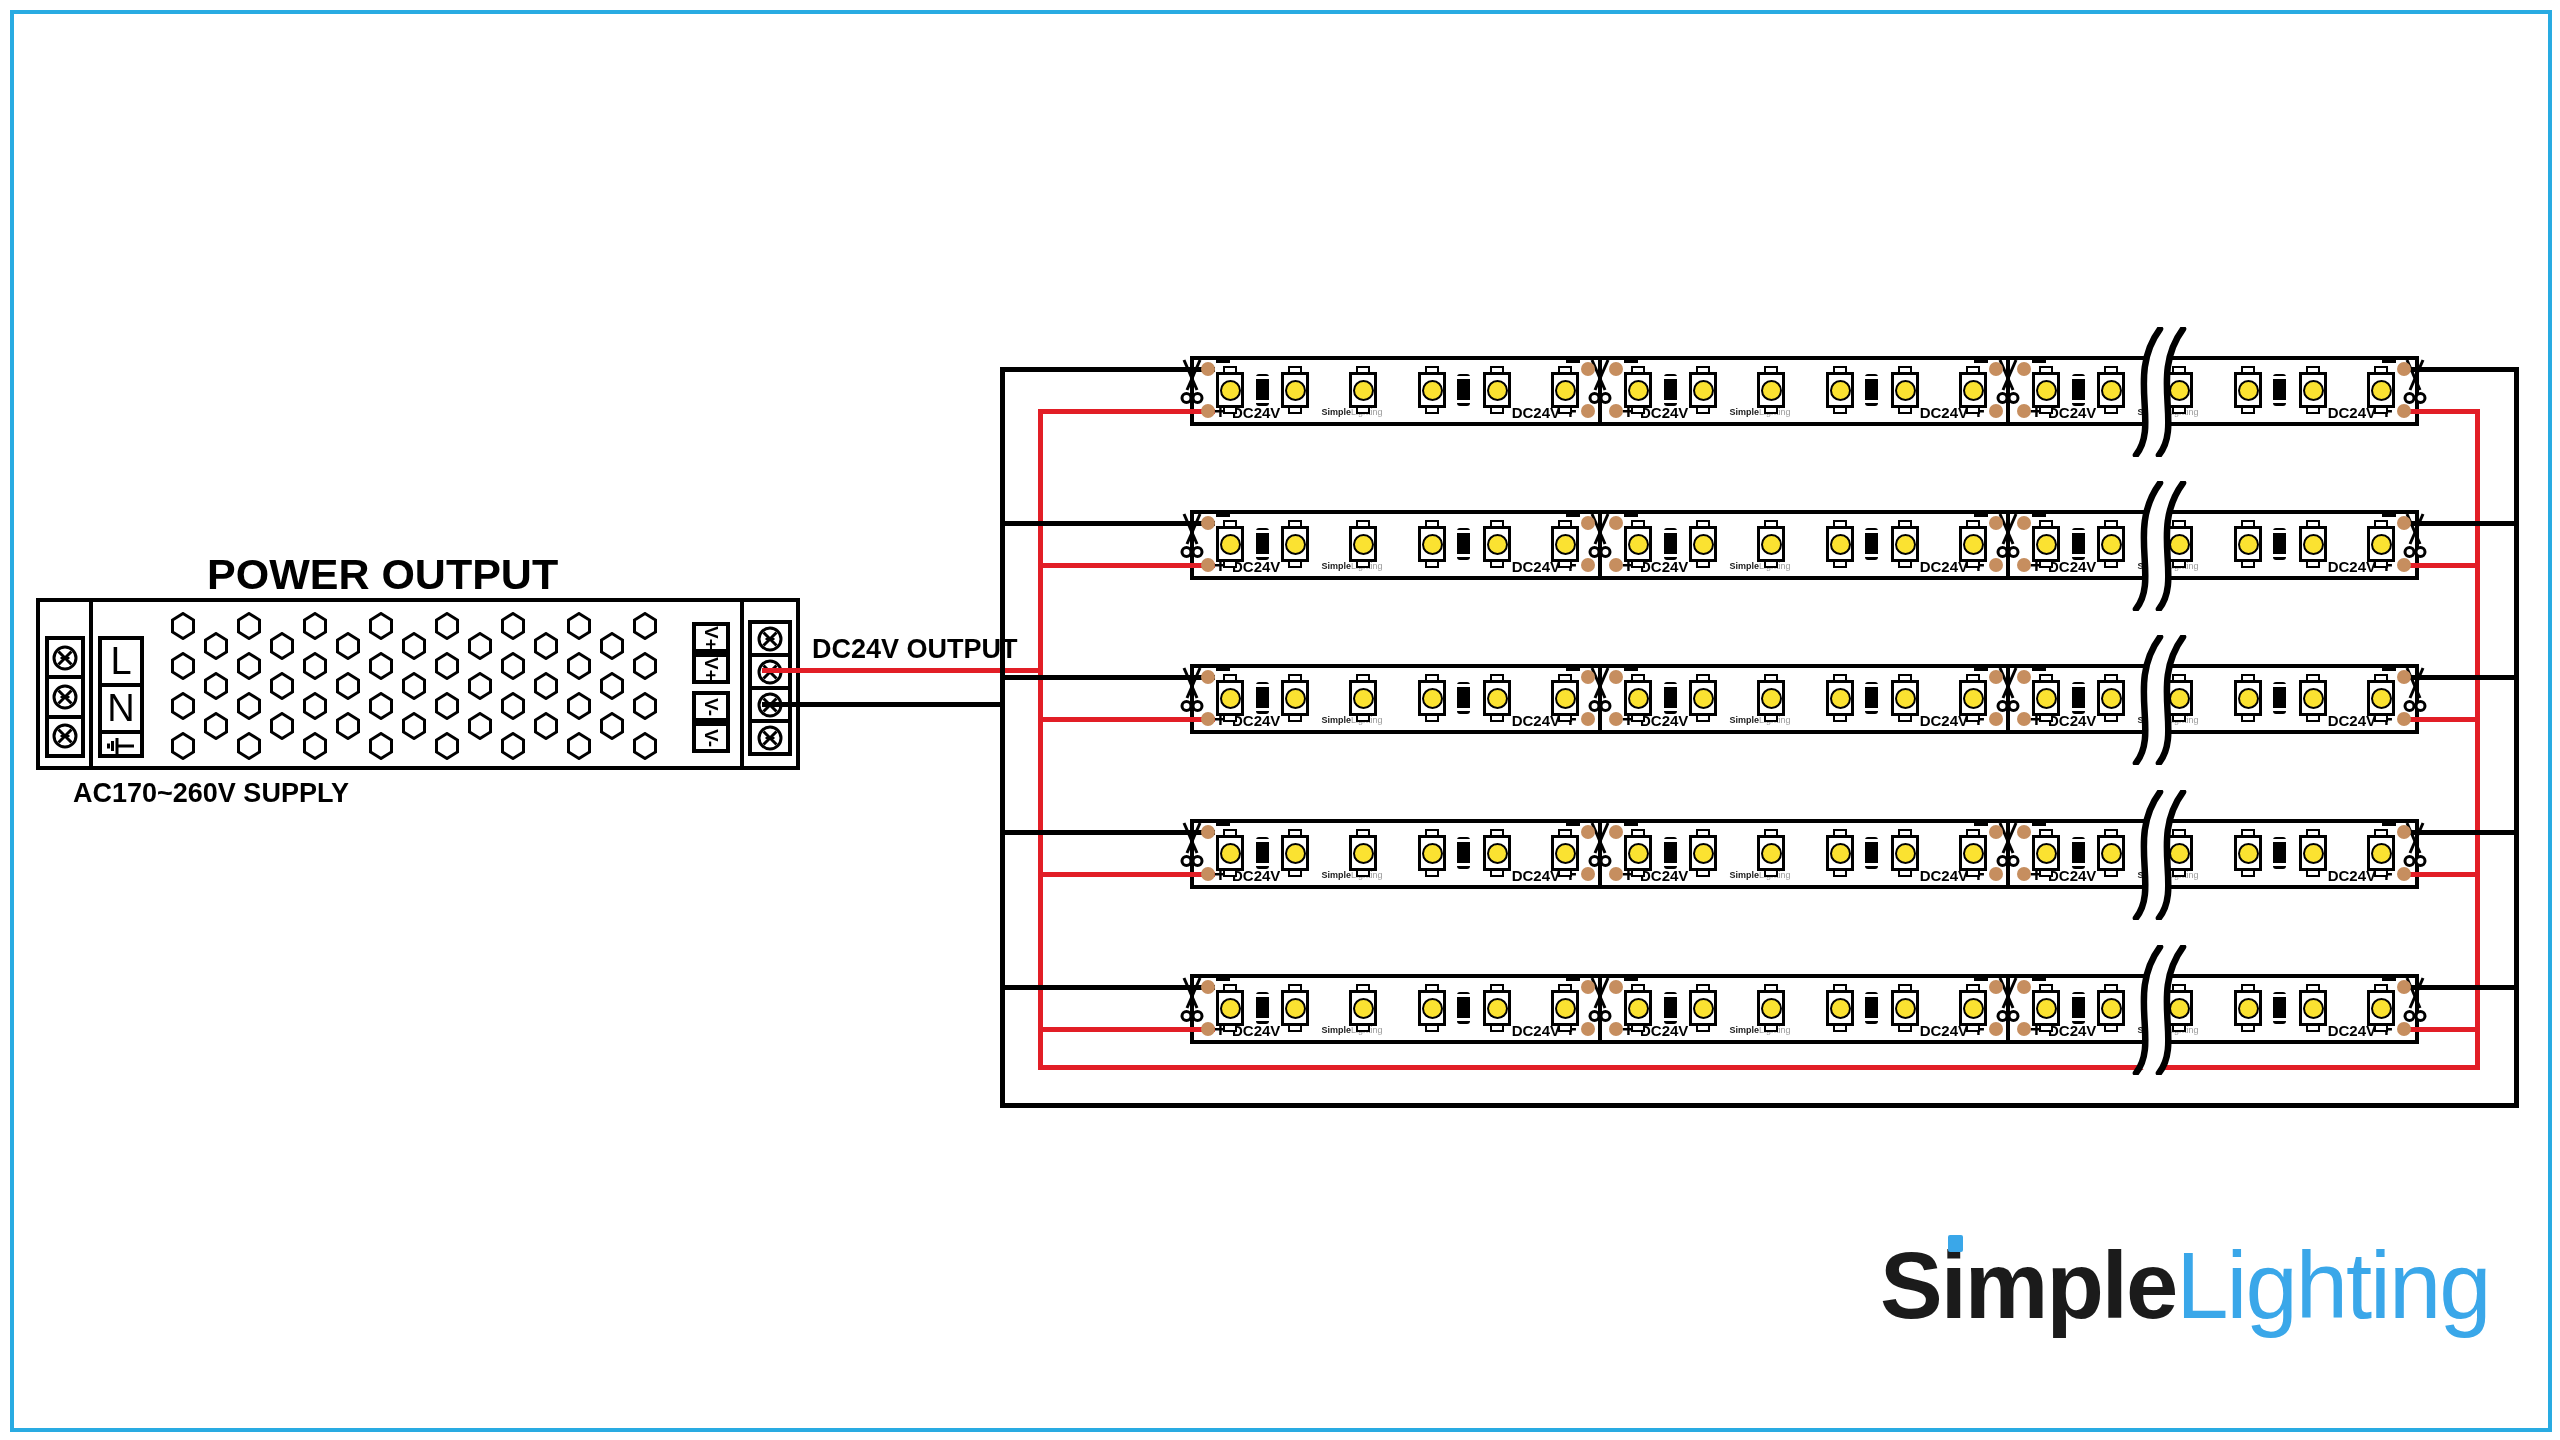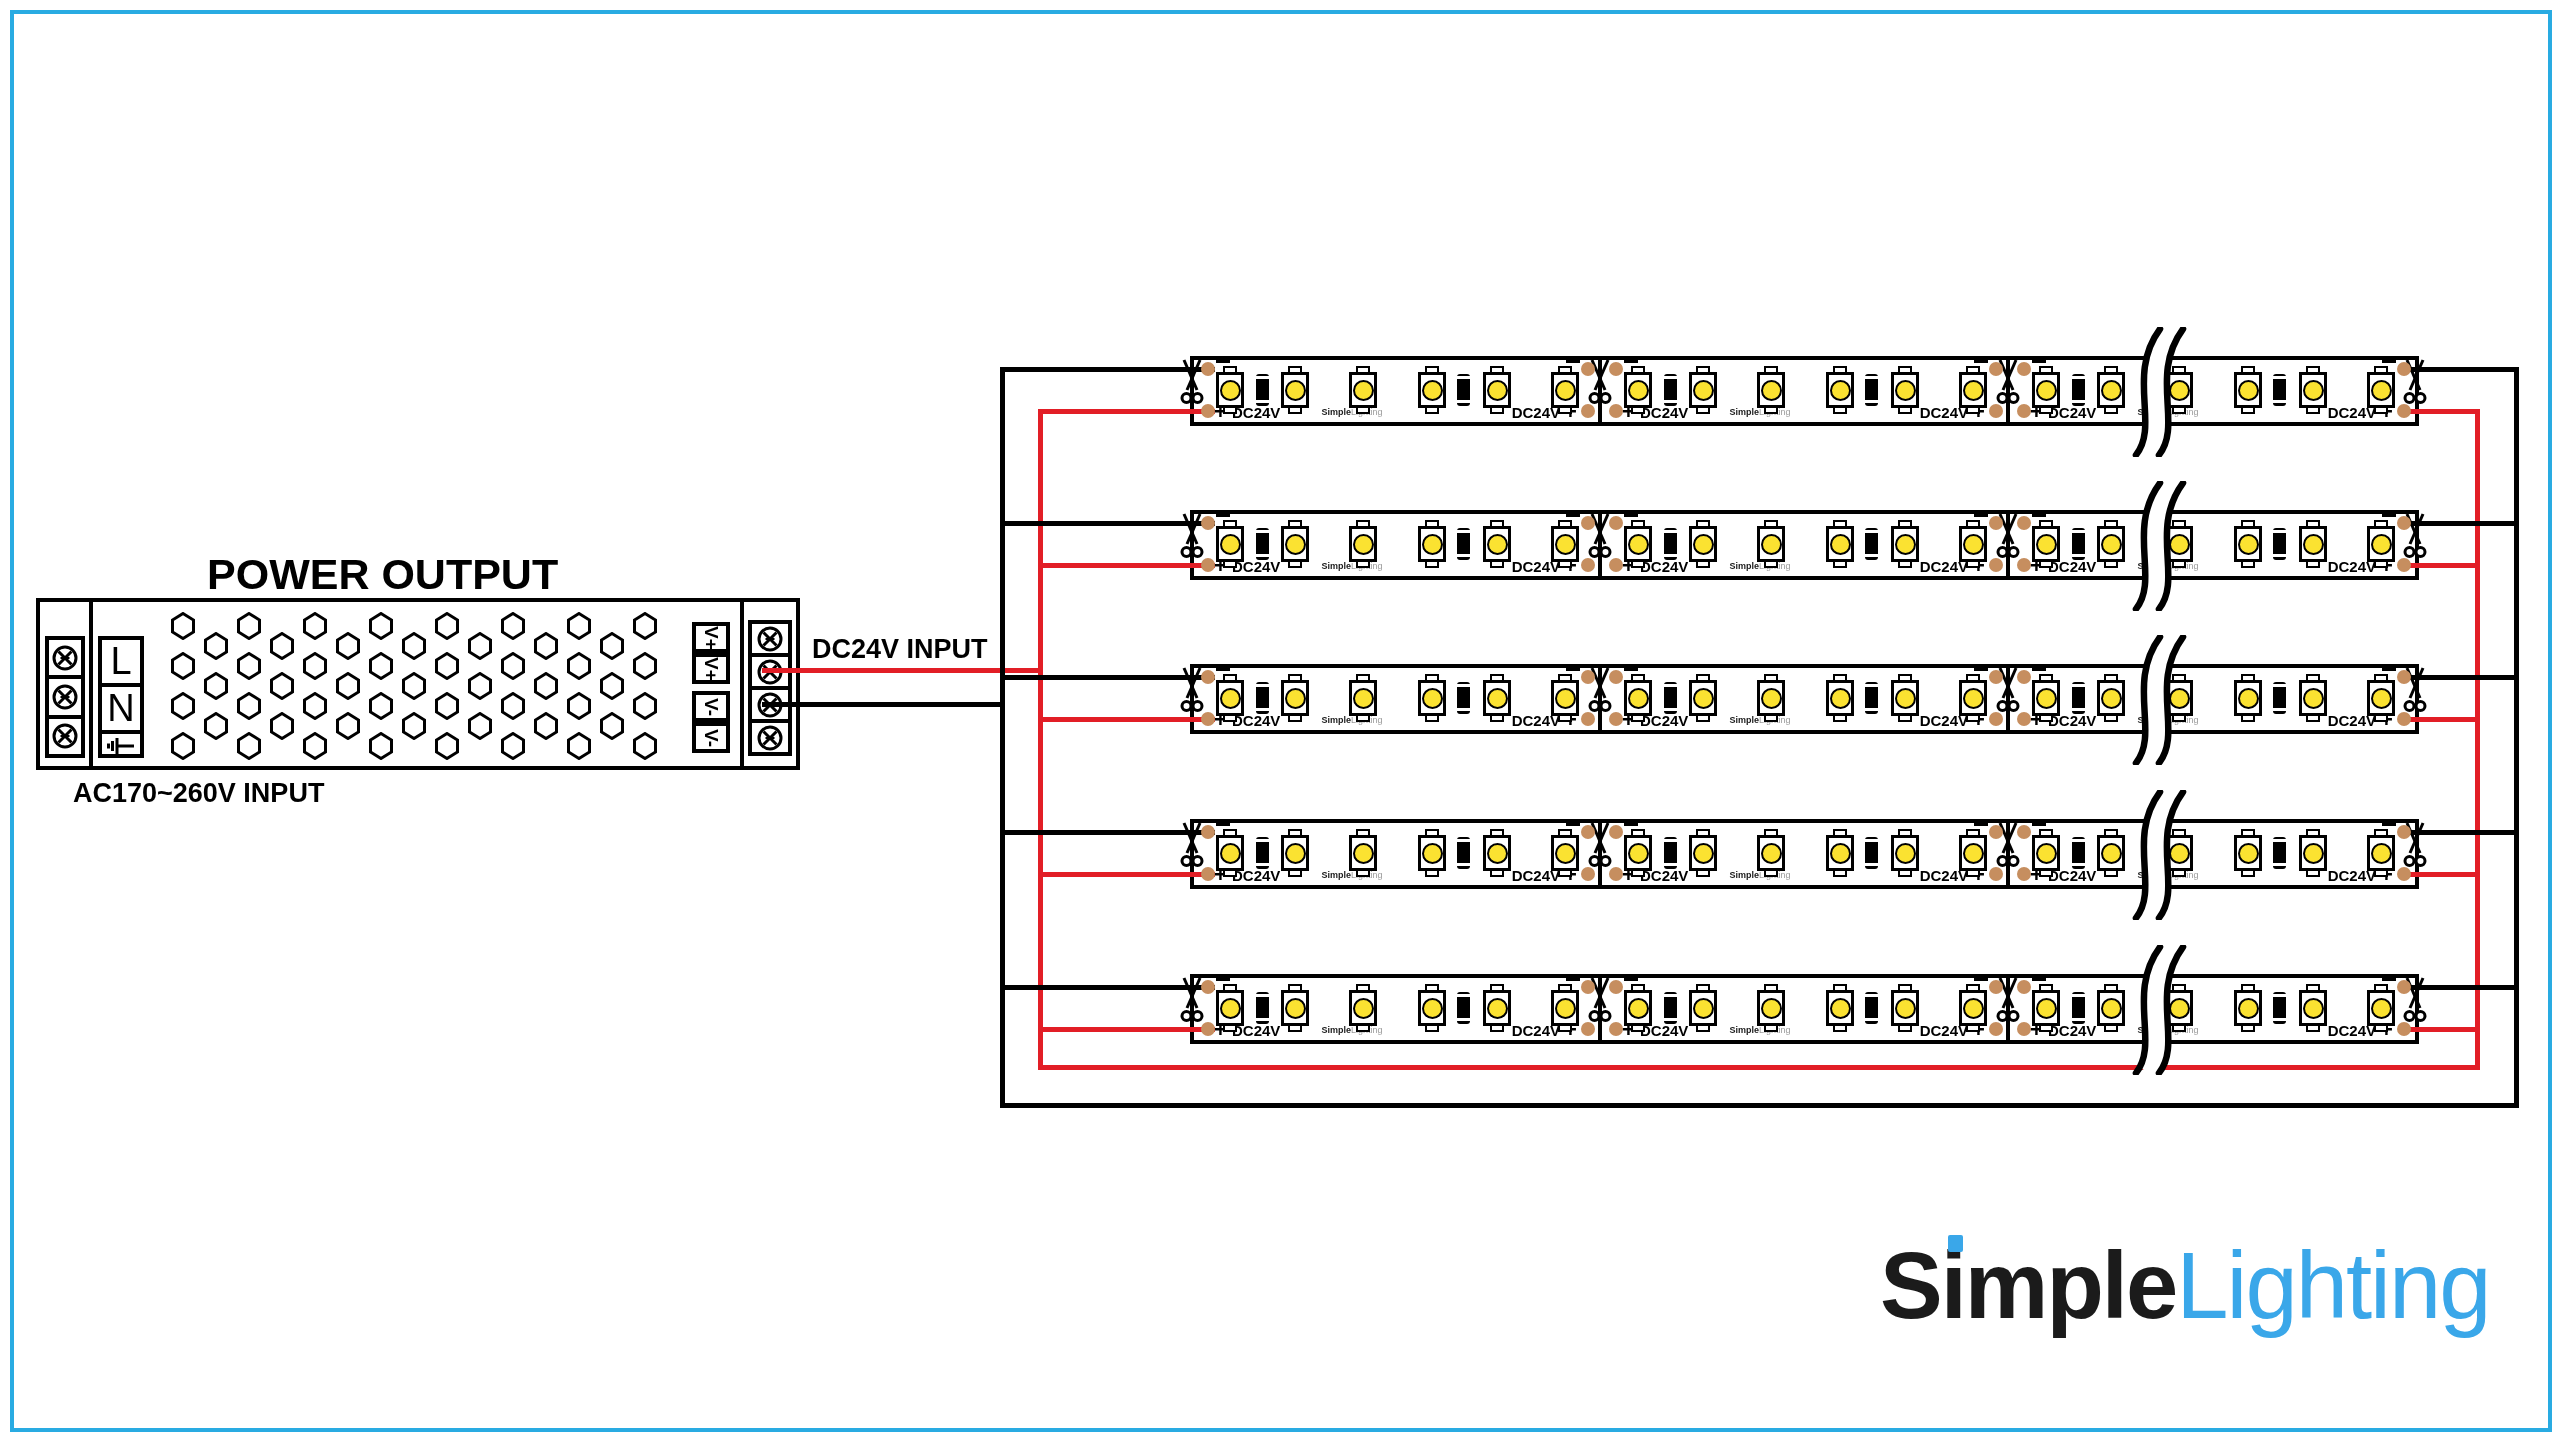--- a/index.html
+++ b/index.html
@@ -318,22 +318,22 @@
     <div class="tcell">
       <svg class="ic" width="28" height="28">
         <circle cx="14" cy="14" r="11"></circle>
         <line x1="7.5" y1="7.5" x2="20.5" y2="20.5"></line>
         <line x1="20.5" y1="7.5" x2="7.5" y2="20.5"></line>
         <line class="thin" x1="9.5" y1="14" x2="18.5" y2="14"></line>
       </svg>
     </div>
   </div>
 
-<div class="title" style="left:73px;top:778px;font-size:27px;">AC170~260V INPUT</div>
-<div class="title" style="left:812px;top:634px;font-size:27px;">DC24V INPUT</div>
+<div class="title" style="left:73px;top:778px;font-size:27px;">AC170~260V SUPPLY</div>
+<div class="title" style="left:812px;top:634px;font-size:27px;">DC24V OUTPUT</div>
 
 <div id="layer-strips">
     <div class="strip" style="left: 1190px; top: 356px; width: 1229px; height: 70px;"></div>
     <div style="left: 1598px; top: 359px; width: 4px; height: 64px; background: rgb(0, 0, 0); position: absolute;"></div>
     <div style="left: 2006px; top: 359px; width: 4px; height: 64px; background: rgb(0, 0, 0); position: absolute;"></div>
     <div class="strip" style="left: 1190px; top: 510px; width: 1229px; height: 70px;"></div>
     <div style="left: 1598px; top: 513px; width: 4px; height: 64px; background: rgb(0, 0, 0); position: absolute;"></div>
     <div style="left: 2006px; top: 513px; width: 4px; height: 64px; background: rgb(0, 0, 0); position: absolute;"></div>
     <div class="strip" style="left: 1190px; top: 664px; width: 1229px; height: 70px;"></div>
     <div style="left: 1598px; top: 667px; width: 4px; height: 64px; background: rgb(0, 0, 0); position: absolute;"></div>

